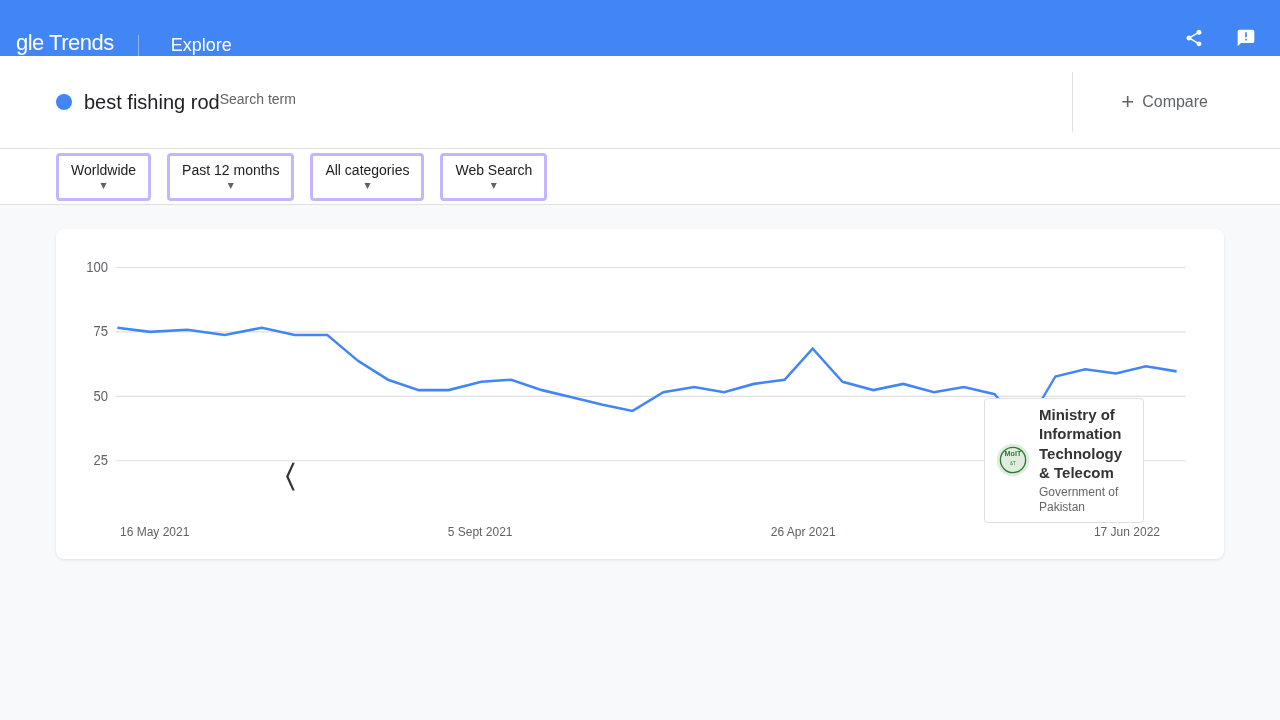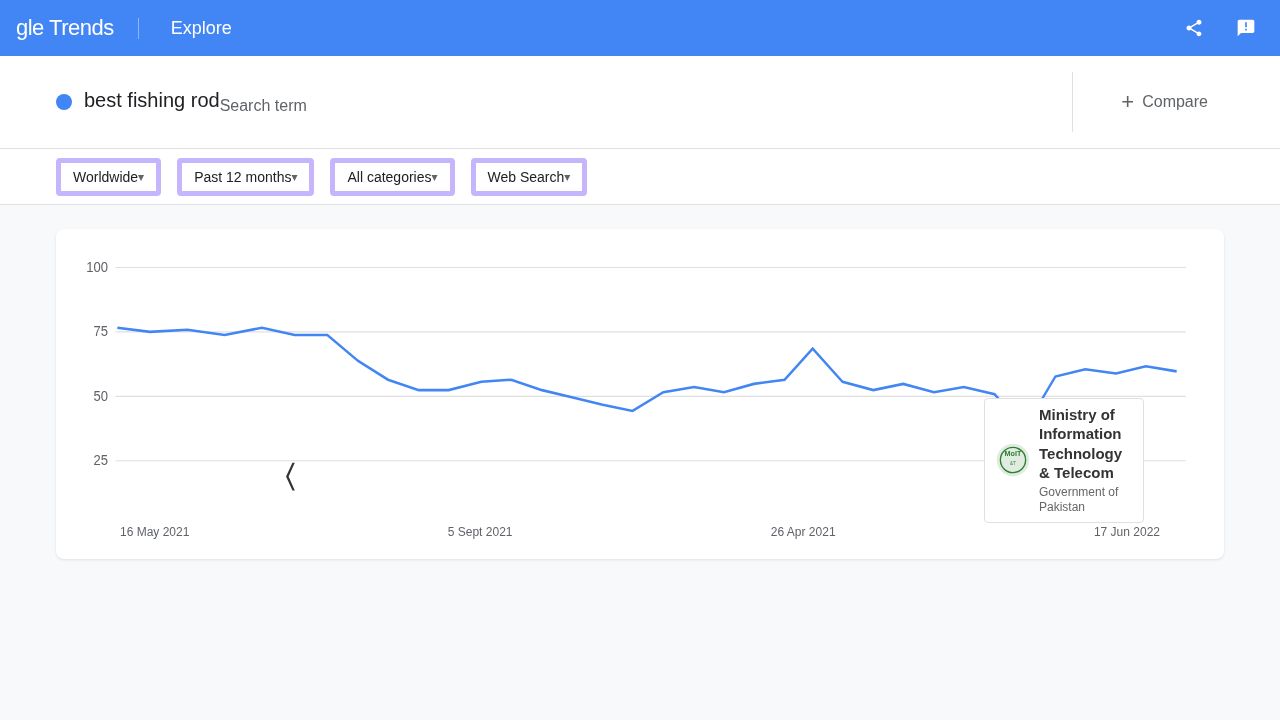--- a/index.html
+++ b/index.html
@@ -3,21 +3,21 @@
   <meta charset="utf-8">
   <style>
     * { margin: 0; padding: 0; box-sizing: border-box; }
     body { font-family: Arial, sans-serif; background: #f8f9fa; overflow-x: hidden; }
 
     
     .header {
       background: #4285f4;
       height: 56px;
       display: flex;
-      align-items: center;
+      align-items: flex-end;
       padding: 0 16px;
       position: relative;
     }
     .header-brand {
       color: white;
       font-size: 22px;
       font-weight: 500;
       letter-spacing: -0.5px;
     }
     .header-explore {
@@ -67,23 +67,23 @@
       background: #4285f4;
       flex-shrink: 0;
     }
     .search-term-info { display: flex; flex-direction: row; }
     .search-term-text {
       font-size: 20px;
       font-weight: 500;
       color: #202124;
     }
     .search-term-label {
-      font-size: 16px;
-      color: #5f6368;
-      margin-top: 8px;
+      font-size: 14px;
+      color: #5f6368;
+      margin-top: 0;
     }
     .divider-v {
       width: 1px;
       height: 60px;
       background: #e0e0e0;
       margin: 0 32px;
     }
     .compare-btn {
       display: flex;
       align-items: center;
@@ -106,27 +106,28 @@
       display: flex;
       align-items: center;
       gap: 16px;
       border-bottom: 1px solid #e0e0e0;
       height: 56px;
     }
     .filter-btn {
       display: flex;
       align-items: center;
       padding: 6px 12px;
-      border: 5px solid #c4b5fd;
+      border: 3px solid #c4b5fd;
       border-radius: 4px;
       background: white;
       color: #202124;
       font-size: 14px;
       cursor: pointer;
       white-space: nowrap;
+      flex-direction: column;
     }
     .filter-chevron { font-size: 12px; color: #5f6368; }
 
     
     .main-content {
       padding: 24px 56px;
     }
 
     
     .card {

